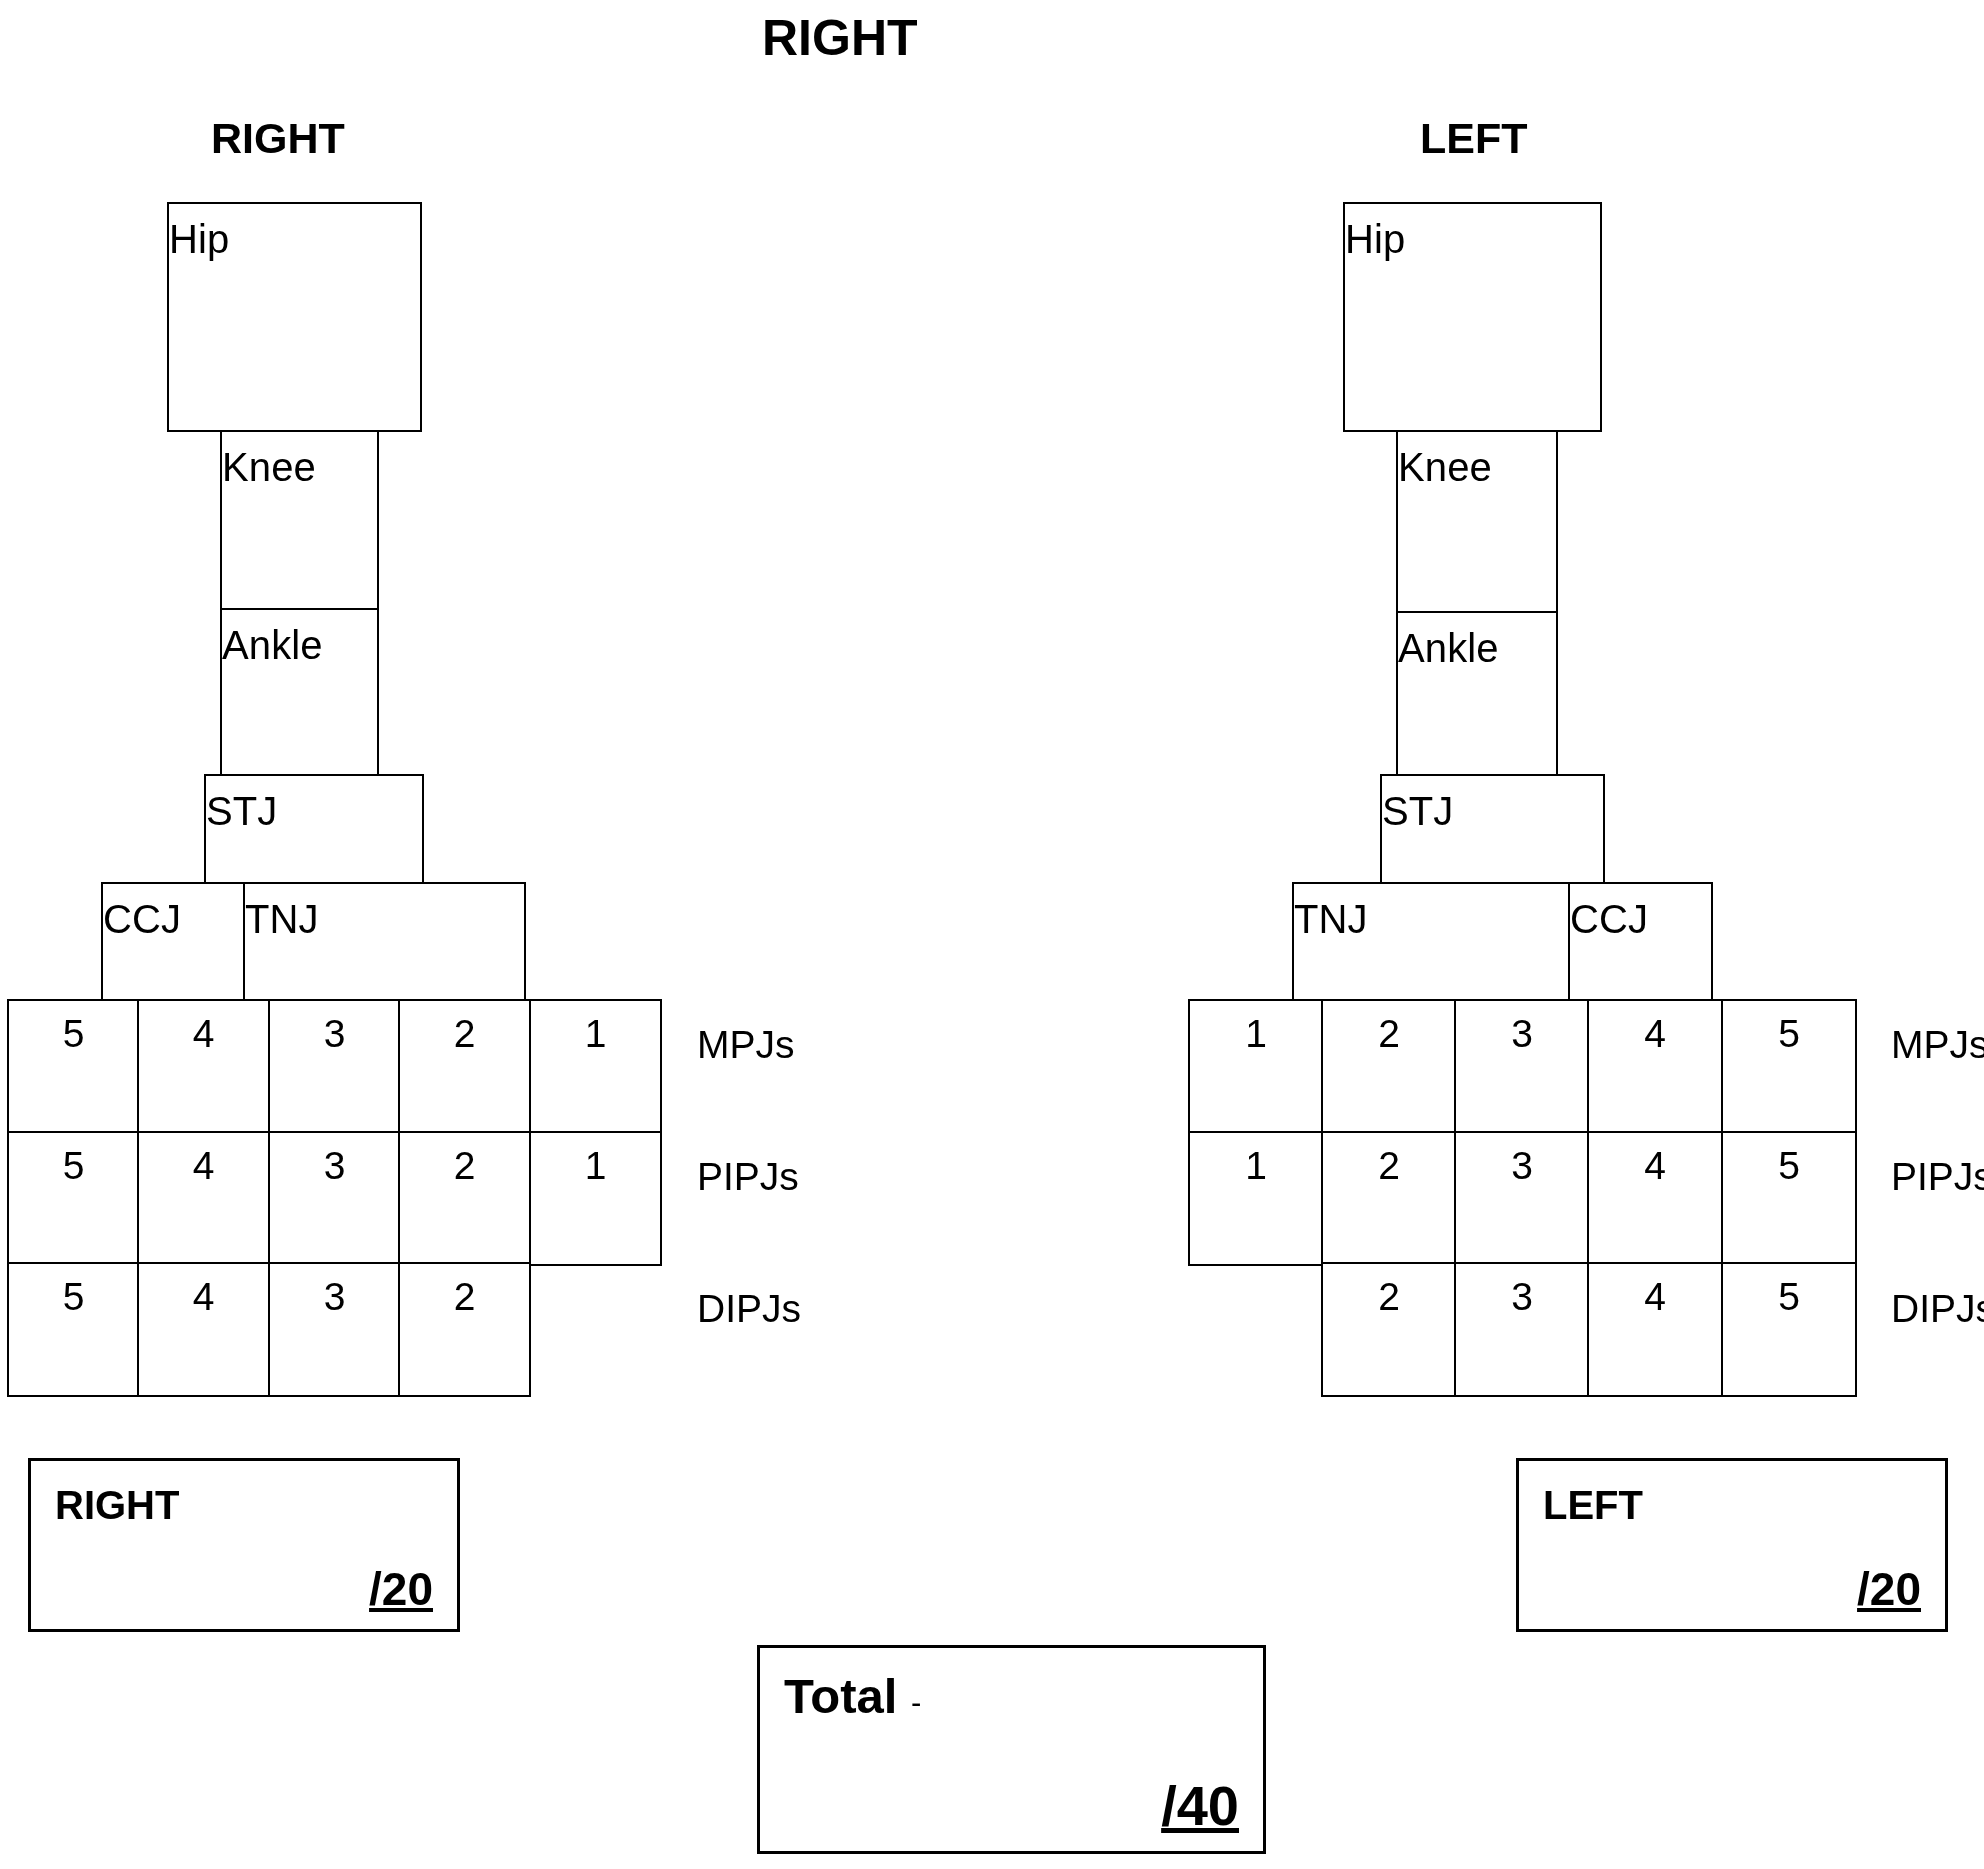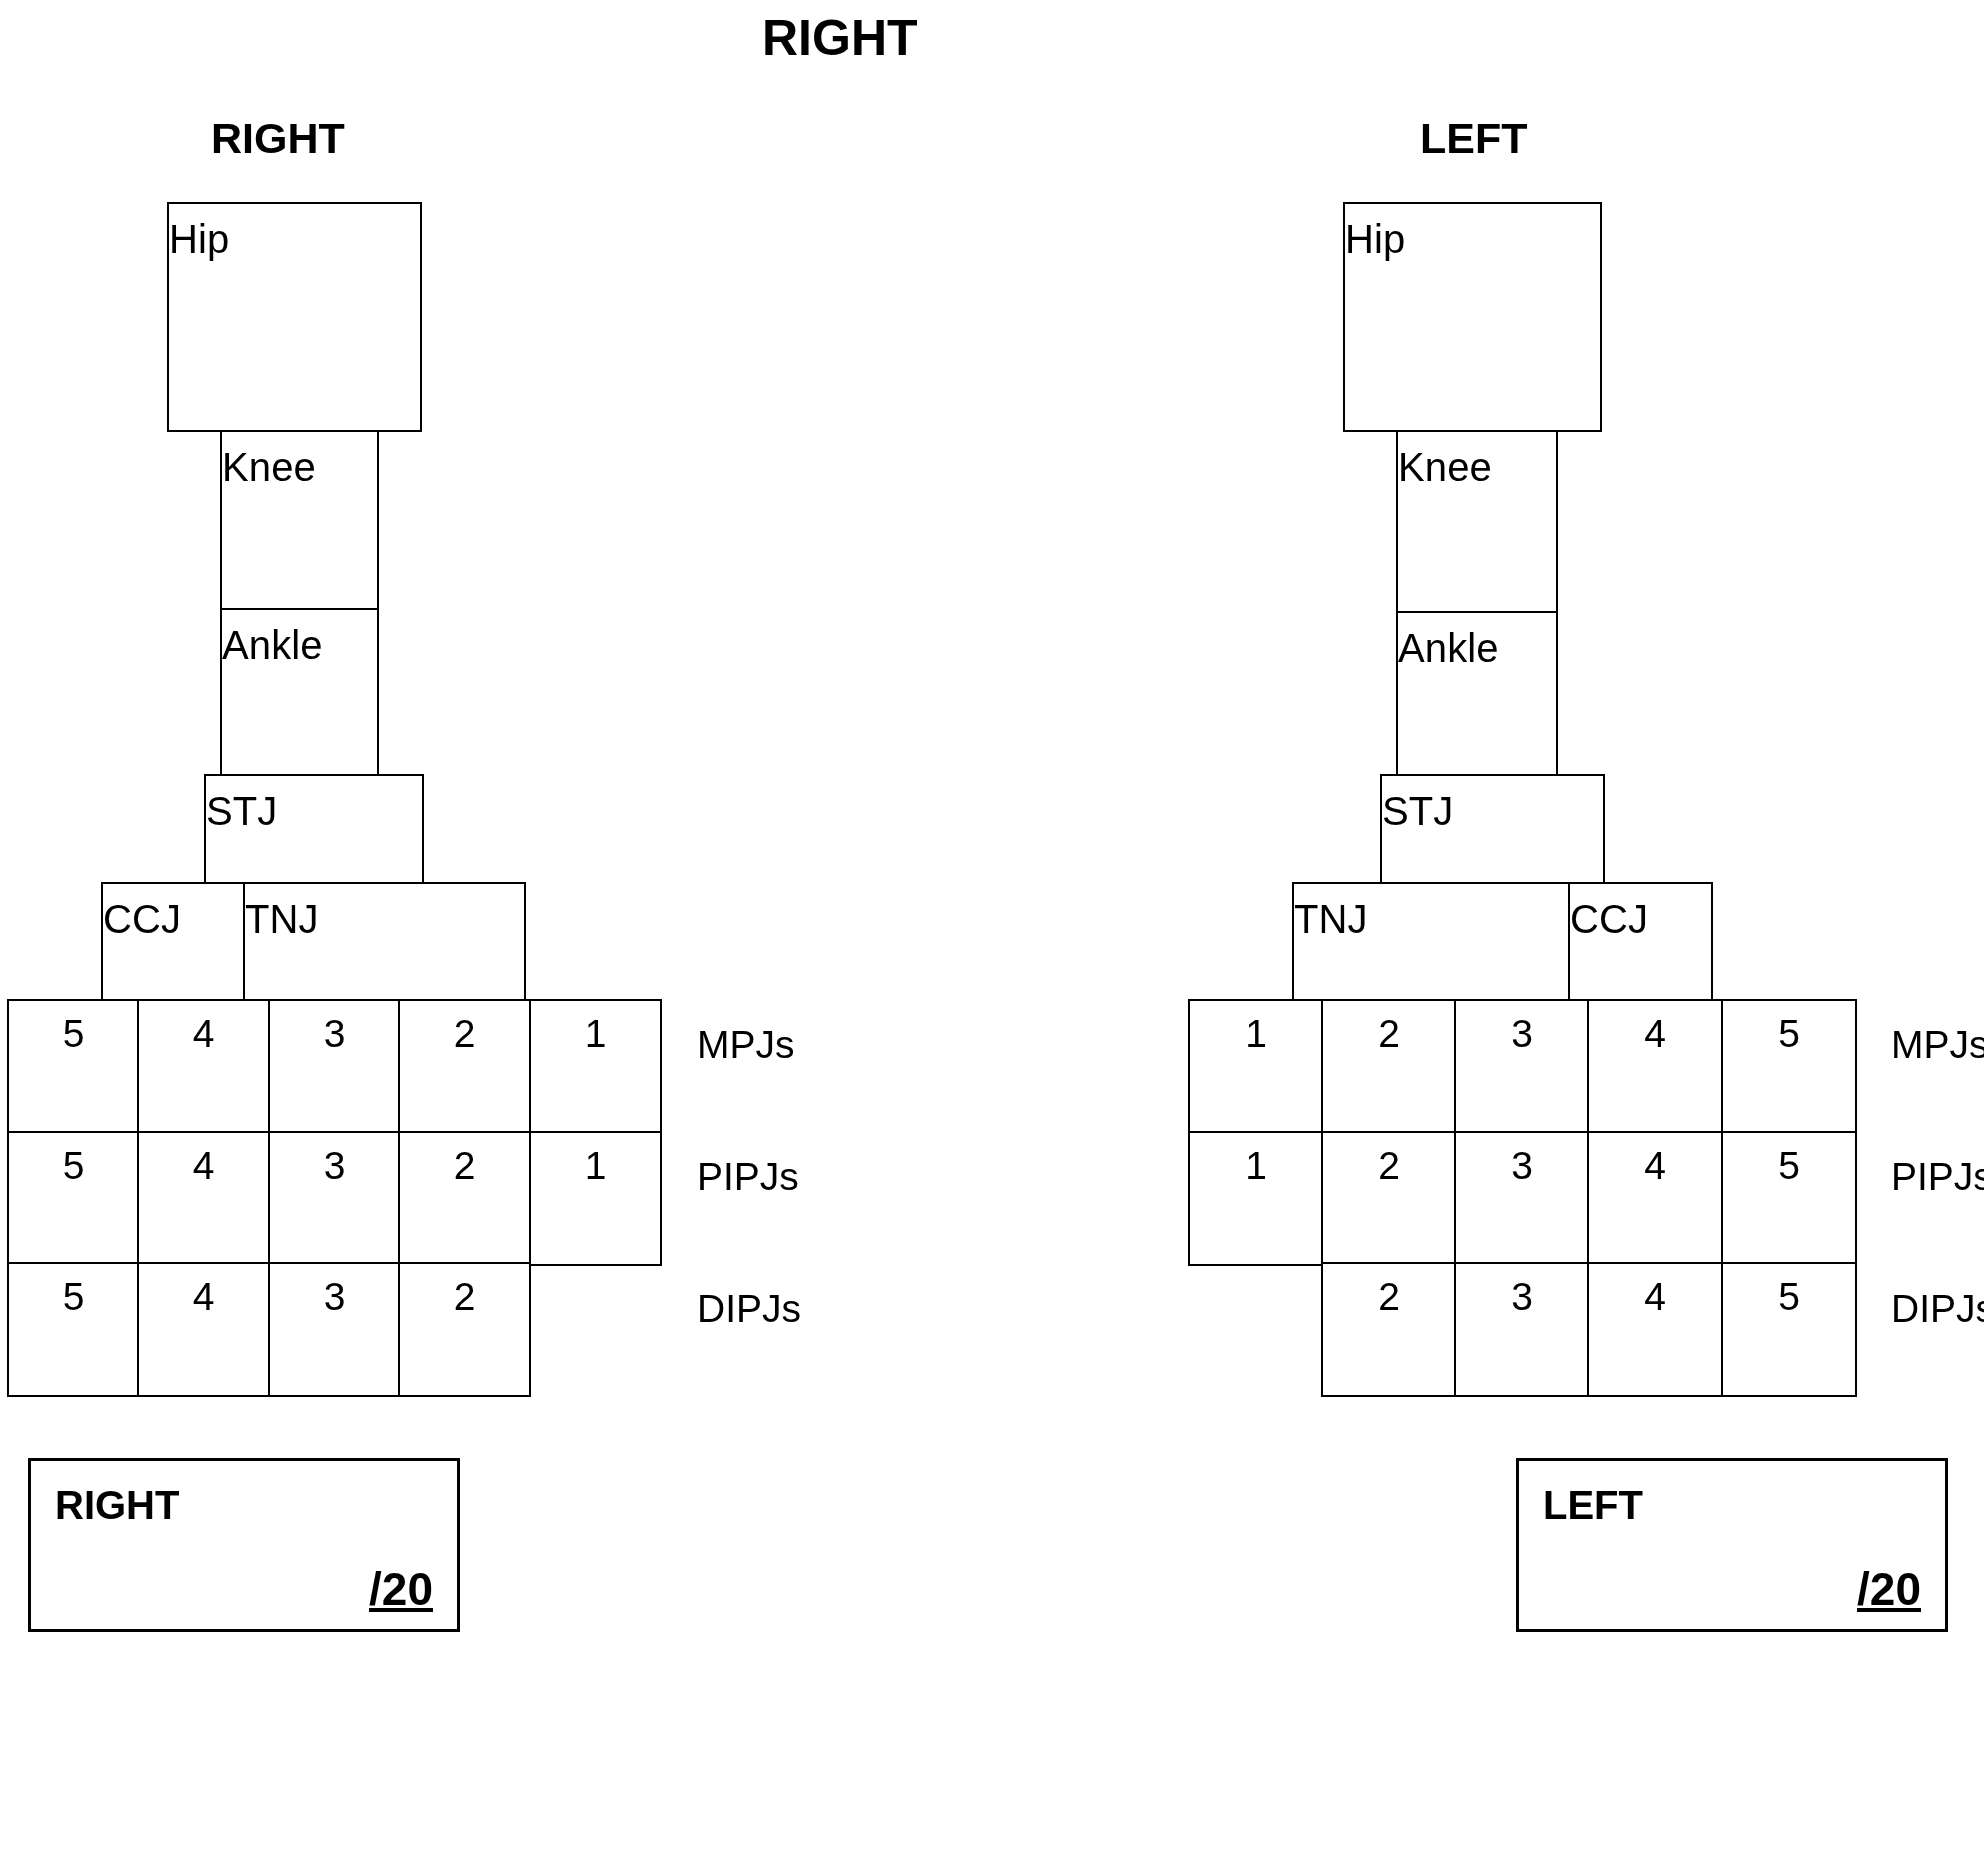--- a/index.html
+++ b/index.html
@@ -272,15 +272,19 @@
   <div class="scorebox" id="right-score-box" style="left:28px; top:1458px; width:432px; height:174px;">
     <div class="sb-title">RIGHT</div>
     <div class="sb-max">/20</div>
   </div>
 
   <div class="scorebox" id="left-score-box" style="left:1516px; top:1458px; width:432px; height:174px;">
     <div class="sb-title">LEFT</div>
     <div class="sb-max">/20</div>
   </div>
 
+  <div class="scorebox" id="total-box" style="left:757px; top:1645px; width:509px; height:209px;">
+    <div class="sb-title"><span>Total</span> <span class="sb-dash">-</span></div>
+    <div class="sb-max">/40</div>
+  </div>
 
 </div>
 
 
 </body></html>

